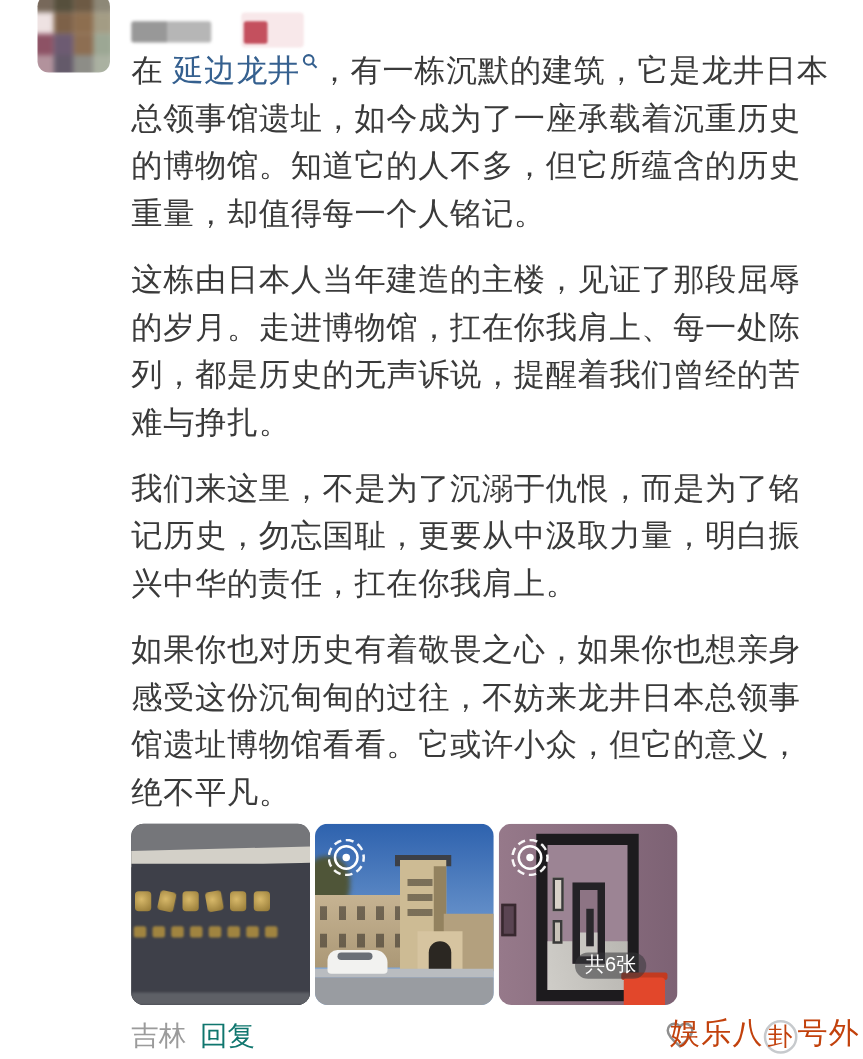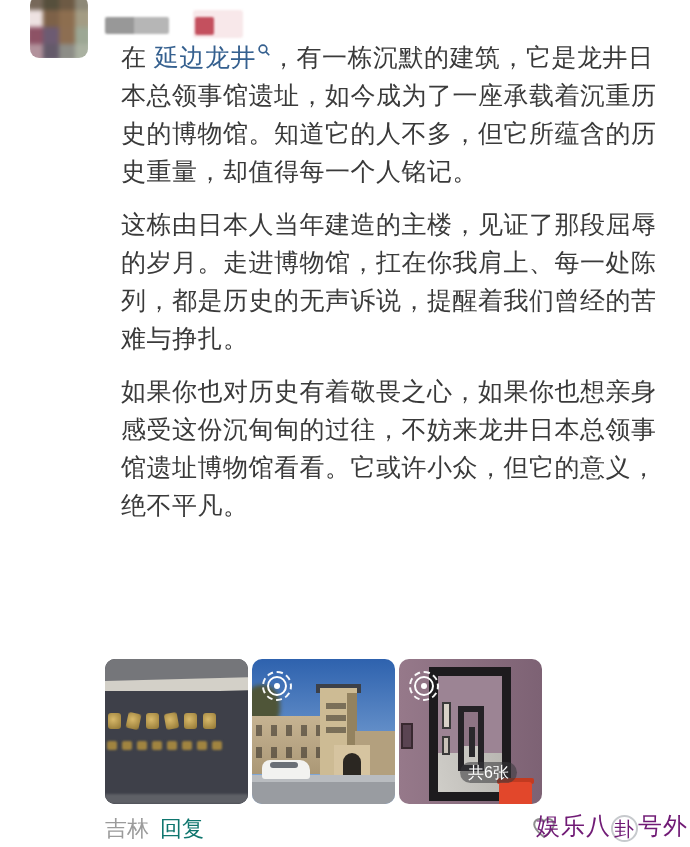--- a/index.html
+++ b/index.html
@@ -41,21 +41,21 @@
     position:absolute; left:2px; top:7px; width:19px; height:18px;
     background:#c4505e; border-radius:2px;
   }
 
   
   .post-text {
     left:105px; top:38px; width:558px;
     font-size:25px; line-height:38px; color:#3a3a3a;
     letter-spacing:0.5px;
   }
-  .post-text p { margin:0 0 15px 16px; }
+  .post-text p { margin:0 0 15px 0; }
   .loc-link { color:#35608f; text-decoration:none; cursor:pointer; }
   .search-sup { vertical-align:9px; margin-left:1px; }
 
   
   .thumb {
     top:659px; width:143px; height:145px;
     border-radius:10px; overflow:hidden; cursor:pointer;
   }
   .t1 { left:105px; background:#3e4049; }
   .t2 { left:252px; }
@@ -116,21 +116,21 @@
   }
   .live-icon::before { content:''; position:absolute; inset:3px; border:2px solid #ffffff; border-radius:50%; }
   .live-icon::after { content:''; position:absolute; inset:10px; background:#ffffff; border-radius:50%; }
 
   
   .meta-row { left:105px; top:814px; font-size:22px; color:#9b9b9b; display:flex; gap:11px; align-items:center; }
   .reply-btn { color:#0f766e; background:none; border:none; font-size:22px; font-family:inherit; cursor:pointer; padding:0; }
   .like-group { left:529px; top:813px; display:flex; align-items:flex-end; gap:20px; cursor:pointer;flex-direction:column; }
   .like-count { font-size:23px; color:#9b9b9b; }
   .watermark {
-    right:2px; top:810px; font-size:24px; color:#701a75; letter-spacing:1px;
+    right:2px; top:810px; font-size:24px; color:#c2410c; letter-spacing:1px;
     white-space:nowrap; pointer-events:none;
   }
   .wm-circle {
     display:inline-block; width:27px; height:27px; line-height:25px; text-align:center;
     border:2px solid #c7cacd; border-radius:50%; font-size:20px; vertical-align:-2px;
   }
 </style>
 </head>
 <body>
 
@@ -160,20 +160,21 @@
 </div>
 
 <div class="abs post-text">
   <p>
     <span>在 </span><a class="loc-link"><span>延边龙井</span><svg class="search-sup" width="14" height="14" viewBox="0 0 20 20">
           <circle cx="8.5" cy="8.5" r="5.5" fill="none" stroke="#35608f" stroke-width="2.4"></circle>
           <line x1="12.8" y1="12.8" x2="17.5" y2="17.5" stroke="#35608f" stroke-width="2.4"></line>
         </svg></a><span>，有一栋沉默的建筑，它是龙井日本总领事馆遗址，如今成为了一座承载着沉重历史的博物馆。知道它的人不多，但它所蕴含的历史重量，却值得每一个人铭记。</span>
   </p>
   <p>这栋由日本人当年建造的主楼，见证了那段屈辱的岁月。走进博物馆，扛在你我肩上、每一处陈列，都是历史的无声诉说，提醒着我们曾经的苦难与挣扎。</p>
+  <p>我们来这里，不是为了沉溺于仇恨，而是为了铭记历史，勿忘国耻，更要从中汲取力量，明白振兴中华的责任，扛在你我肩上。</p>
   <p>如果你也对历史有着敬畏之心，如果你也想亲身感受这份沉甸甸的过往，不妨来龙井日本总领事馆遗址博物馆看看。它或许小众，但它的意义，绝不平凡。</p>
 </div>
 
 <div class="abs thumb t1">
   <div class="sign-top"></div>
   <div class="sign-band"></div>
   <div class="sign-dark"></div>
   <div class="gold-row1">
     <i></i>
       <i></i>

